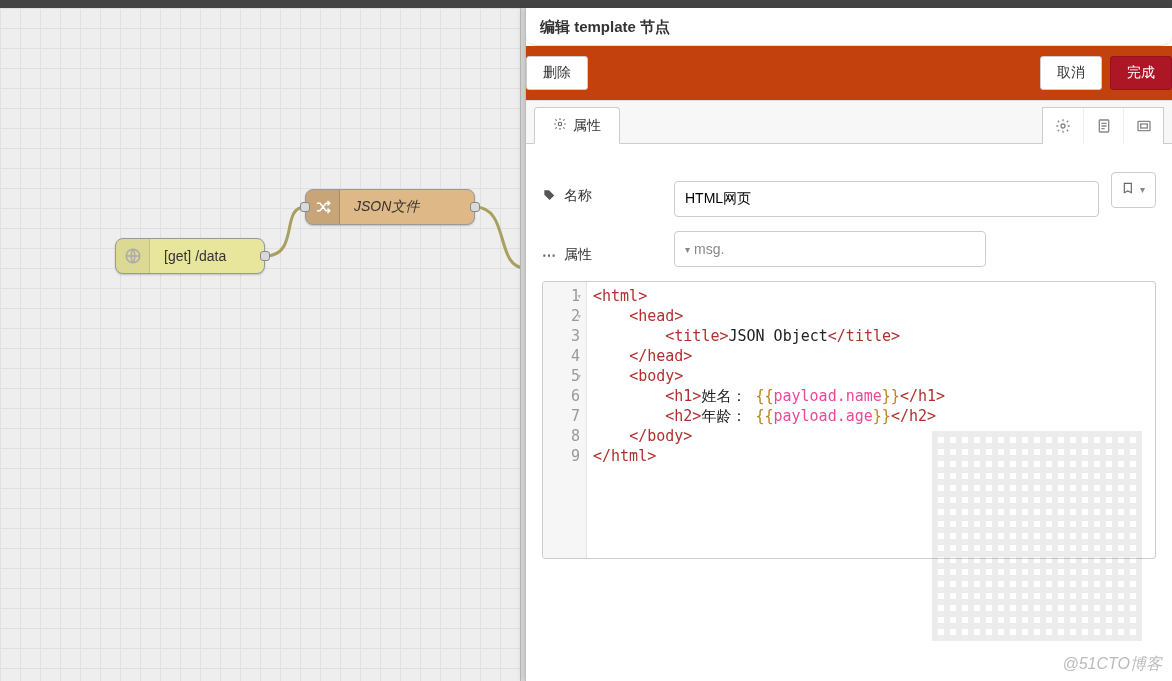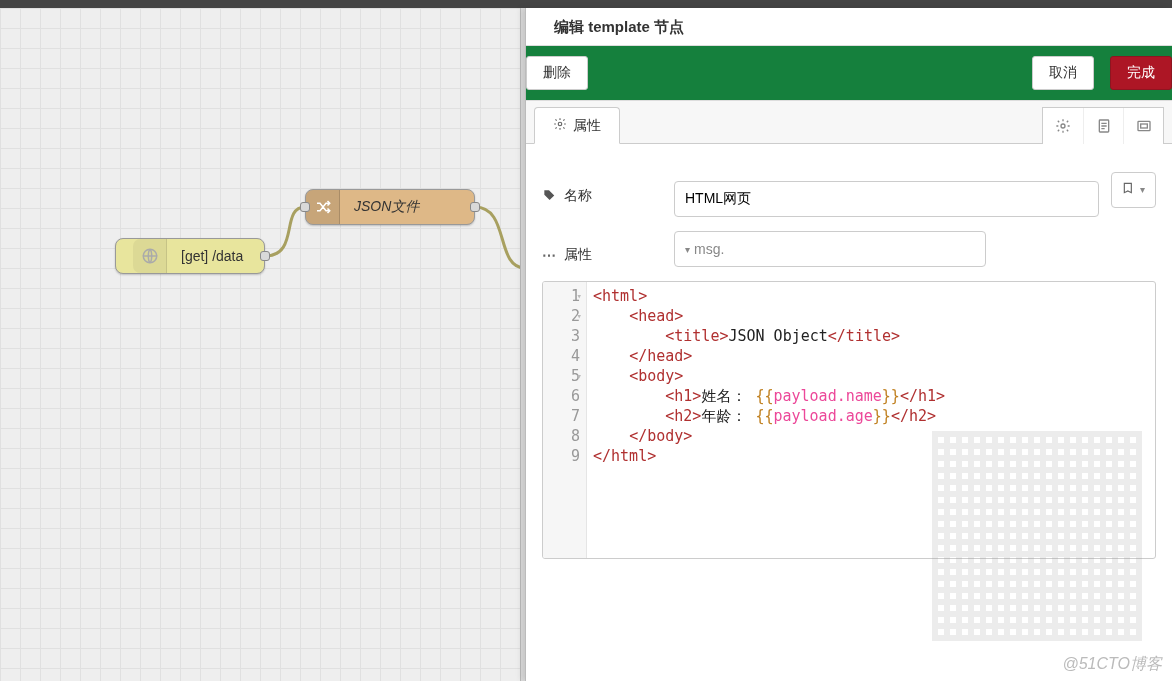--- a/index.html
+++ b/index.html
@@ -5,30 +5,30 @@
 * { box-sizing: border-box; margin: 0; padding: 0; }
 body { font-family: "Helvetica Neue", Arial, sans-serif; font-size: 14px; color: #333; width: 1172px; height: 681px; overflow: hidden; background: #f3f3f3; position: relative; }
 .topbar { height: 8px; background: #444; width: 100%; }
 .canvas { position: absolute; left: 0; top: 8px; width: 525px; height: 673px; background-color: #eee; background-image: linear-gradient(to right,#e0e0e0 1px,transparent 1px),linear-gradient(to bottom,#e0e0e0 1px,transparent 1px); background-size: 20px 20px; }
 .node { position: absolute; border: 1px solid #999; border-radius: 8px; display: flex; align-items: center; font-size: 14px; color: #333; box-shadow: 0 1px 2px rgba(0,0,0,.2); }
 .node .icon { width: 34px; height: 100%; display: flex; align-items: center; justify-content: center; color: rgba(255,255,255,.9); font-size: 16px; }
 .node .label { padding: 0 14px; }
 .node .port { width: 10px; height: 10px; background: #d9d9d9; border: 1px solid #888; border-radius: 3px; position: absolute; top: 50%; transform: translateY(-50%); }
 .node .port.left { left: -6px; }
 .node .port.right { right: -6px; }
-.n-http { left: 115px; top: 230px; width: 150px; height: 36px; background: #e8e59d; padding-left: 17px; }
+.n-http { left: 115px; top: 230px; width: 150px; height: 36px; background: #e8e59d; }
 .n-http .icon { background: rgba(0,0,0,.05); border-right: 1px solid rgba(0,0,0,.1); border-radius: 7px 0 0 7px; color: #aaa; }
 .n-json { left: 305px; top: 181px; width: 170px; height: 36px; background: #DEB887; }
 .n-json .icon { background: rgba(0,0,0,.1); border-right: 1px solid rgba(0,0,0,.15); border-radius: 7px 0 0 7px; }
 .n-json .label { font-style: italic; }
 svg.wires { position: absolute; left: 0; top: 0; width: 525px; height: 673px; pointer-events: none; }
 svg.wires path { stroke: #a8a060; stroke-width: 3; fill: none; }
 .panel { position: absolute; right: 0; top: 8px; width: 647px; height: 673px; background: #fff; border-left: 1px solid #bbb; box-shadow: -4px 0 6px rgba(0,0,0,.1); display: flex; flex-direction: column; }
-.panel-header { padding: 10px 28px 8px; font-size: 15px; font-weight: bold; color: #333; border-bottom: 1px solid #ddd; }
-.panel-actions { padding: 10px 0; background: #15803d; border-bottom: 1px solid #ddd; display: flex; }
+.panel-header { padding: 10px 14px 8px; font-size: 15px; font-weight: bold; color: #333; border-bottom: 1px solid #ddd; border-radius: 10px; }
+.panel-actions { padding: 10px 0; background: #c2410c; border-bottom: 1px solid #ddd; display: flex; }
 .btn { display: inline-flex; align-items: center; justify-content: center; height: 34px; padding: 0 16px; border: 1px solid #ccc; background: #fff; border-radius: 3px; cursor: pointer; font-size: 14px; color: #333; }
 .btn.primary { background: #AD1625; border-color: #8e1520; color: #fff; }
 .spacer { flex: 1; }
 .tabs { display: flex; align-items: stretch; background: #f7f7f7; border-bottom: 1px solid #ccc; padding: 6px 8px 0; }
 .tab-btn { padding: 8px 18px; background: #fff; border: 1px solid #ccc; border-bottom: 1px solid #fff; margin-bottom: -1px; border-radius: 4px 4px 0 0; display: flex; align-items: center; gap: 6px; cursor: pointer; }
 .tab-tools { display: flex; gap: 0; border: 1px solid #ccc; border-bottom: none; margin-bottom: -1px; }
 .tab-tools .tbtn { width: 40px; height: 36px; background: #fff; display: flex; align-items: center; justify-content: center; color: #888; cursor: pointer; border-left: 1px solid #eee; }
 .tab-tools .tbtn:first-child { border-left: none; }
 .form { padding: 18px 16px 10px; display: flex; flex-direction: column; gap: 14px; }
 .row { display: flex; align-items: center; gap: 12px; }
@@ -95,21 +95,21 @@
 </div>
 
 <div class="divider"></div>
 
 <div class="panel">
   <div class="panel-header">编辑 template 节点</div>
 
   <div class="panel-actions">
     <button class="btn">删除</button>
     <div class="spacer"></div>
-    <button class="btn" style="margin-right:16px">取消</button>
+    <button class="btn" style="margin-right:8px">取消</button>
     <button class="btn primary">完成</button>
   </div>
 
   <div class="tabs">
     <div class="tab-btn">
       <span>
         <svg width="14" height="14" viewBox="0 0 24 24" fill="none" stroke="#666" stroke-width="2">
             <circle cx="12" cy="12" r="3"></circle>
             <path d="M12 2v3M12 19v3M4.2 4.2l2.1 2.1M17.7 17.7l2.1 2.1M2 12h3M19 12h3M4.2 19.8l2.1-2.1M17.7 6.3l2.1-2.1"></path>
           </svg>

